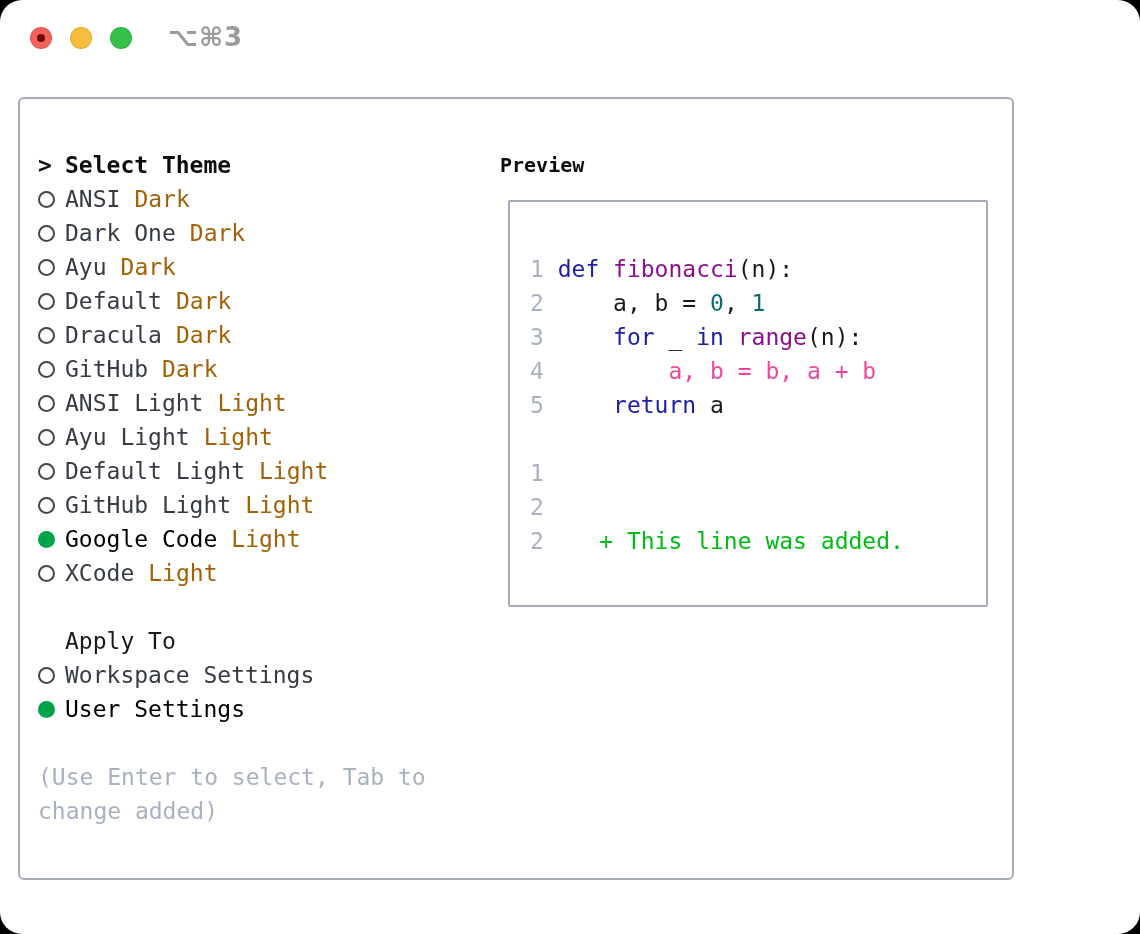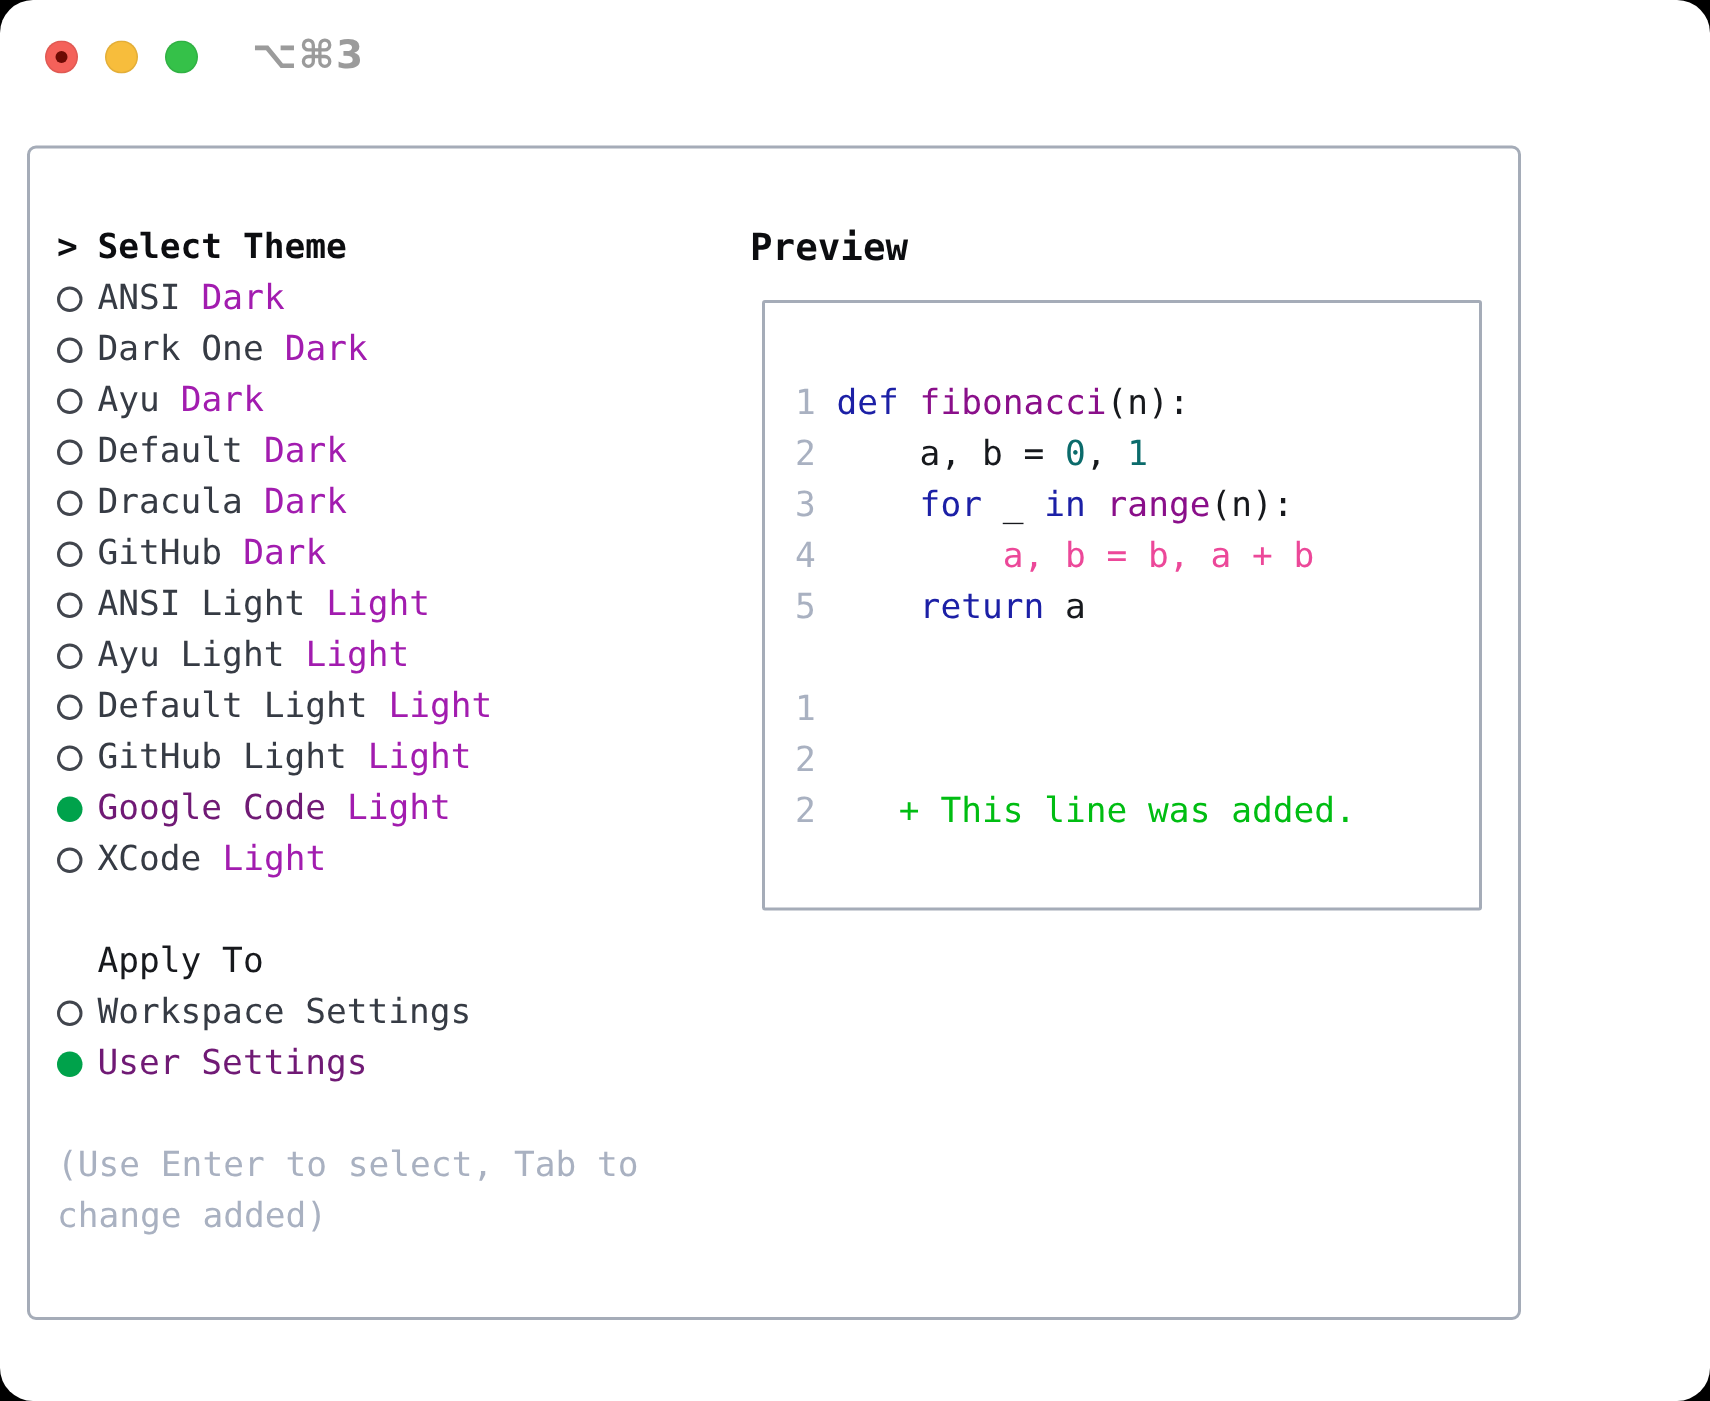--- a/index.html
+++ b/index.html
@@ -28,29 +28,29 @@
   }
   
   .left-col{position:absolute;left:18px;top:49px;width:450px;}
   .row{height:34px;display:flex;align-items:center;font-size:23px;white-space:pre;}
   .marker{flex:0 0 27px;display:flex;align-items:center;}
   .hdr-marker{font-weight:bold;color:#0c0d10;}
   .hlabel{font-weight:bold;color:#0c0d10;}
   .radio{width:13px;height:13px;border:2.5px solid #41454d;border-radius:50%;box-sizing:content-box;}
   .row.selected .radio{width:17px;height:17px;border:none;background:#00a24b;}
   .tname{color:#363b44;}
-  .row.selected .tname{color:#701a75;}
-  .tvariant{color:#a21caf;margin-left:14px;}
+  .row.selected .tname{color:#000000;}
+  .tvariant{color:#a16207;margin-left:14px;}
   .apply-header{padding-left:27px;color:#17191d;}
   .hint{color:#a9b1c1;}
   .spacer{height:34px;}
   
   .preview-title{
     position:absolute;left:480px;top:49px;height:34px;line-height:34px;
-    font-weight:bold;font-size:25px;color:#0c0d10;
+    font-weight:bold;font-size:20px;color:#0c0d10;
   }
   .preview-box{
     position:absolute;left:488px;top:101px;width:480px;height:407px;
     border:2px solid #a5acb8;border-radius:2px;box-sizing:border-box;
     padding:50px 0 0 20px;background:#fff;
   }
   .cline{height:34px;display:flex;align-items:center;font-size:23px;white-space:pre;}
   .ln{display:inline-block;width:2ch;}
 </style>
 </head>

